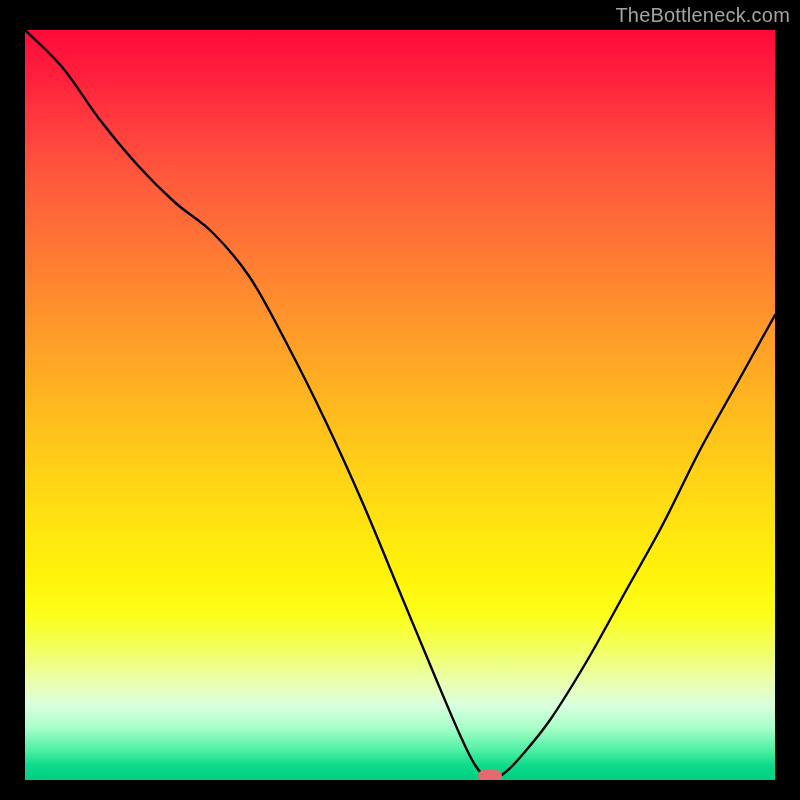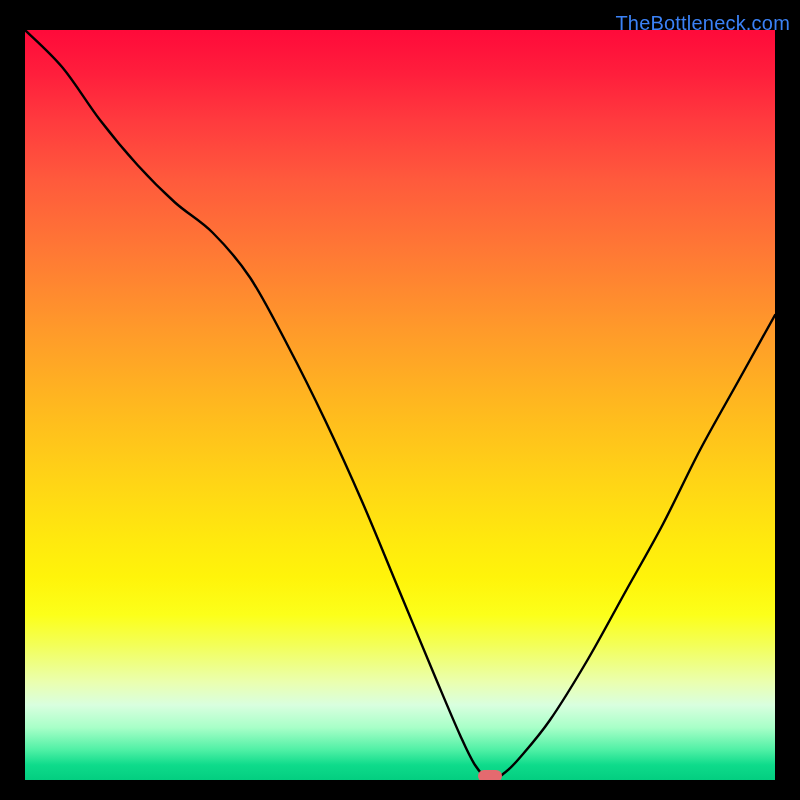--- a/index.html
+++ b/index.html
@@ -12,23 +12,23 @@
     font-family: Arial, Helvetica, sans-serif;
   }
   .frame {
     position: relative;
     width: 800px;
     height: 800px;
     background: #000;
   }
   .watermark {
     position: absolute;
-    top: 12px;
+    top: 4px;
     right: 10px;
-    color: #3b82f6;
+    color: #a3a3a3;
     font-size: 20px;
     font-weight: 500;
     letter-spacing: 0.2px;
     z-index: 5;
   }
   .plot-area {
     position: absolute;
     
     left: 25px;
     top: 30px;

